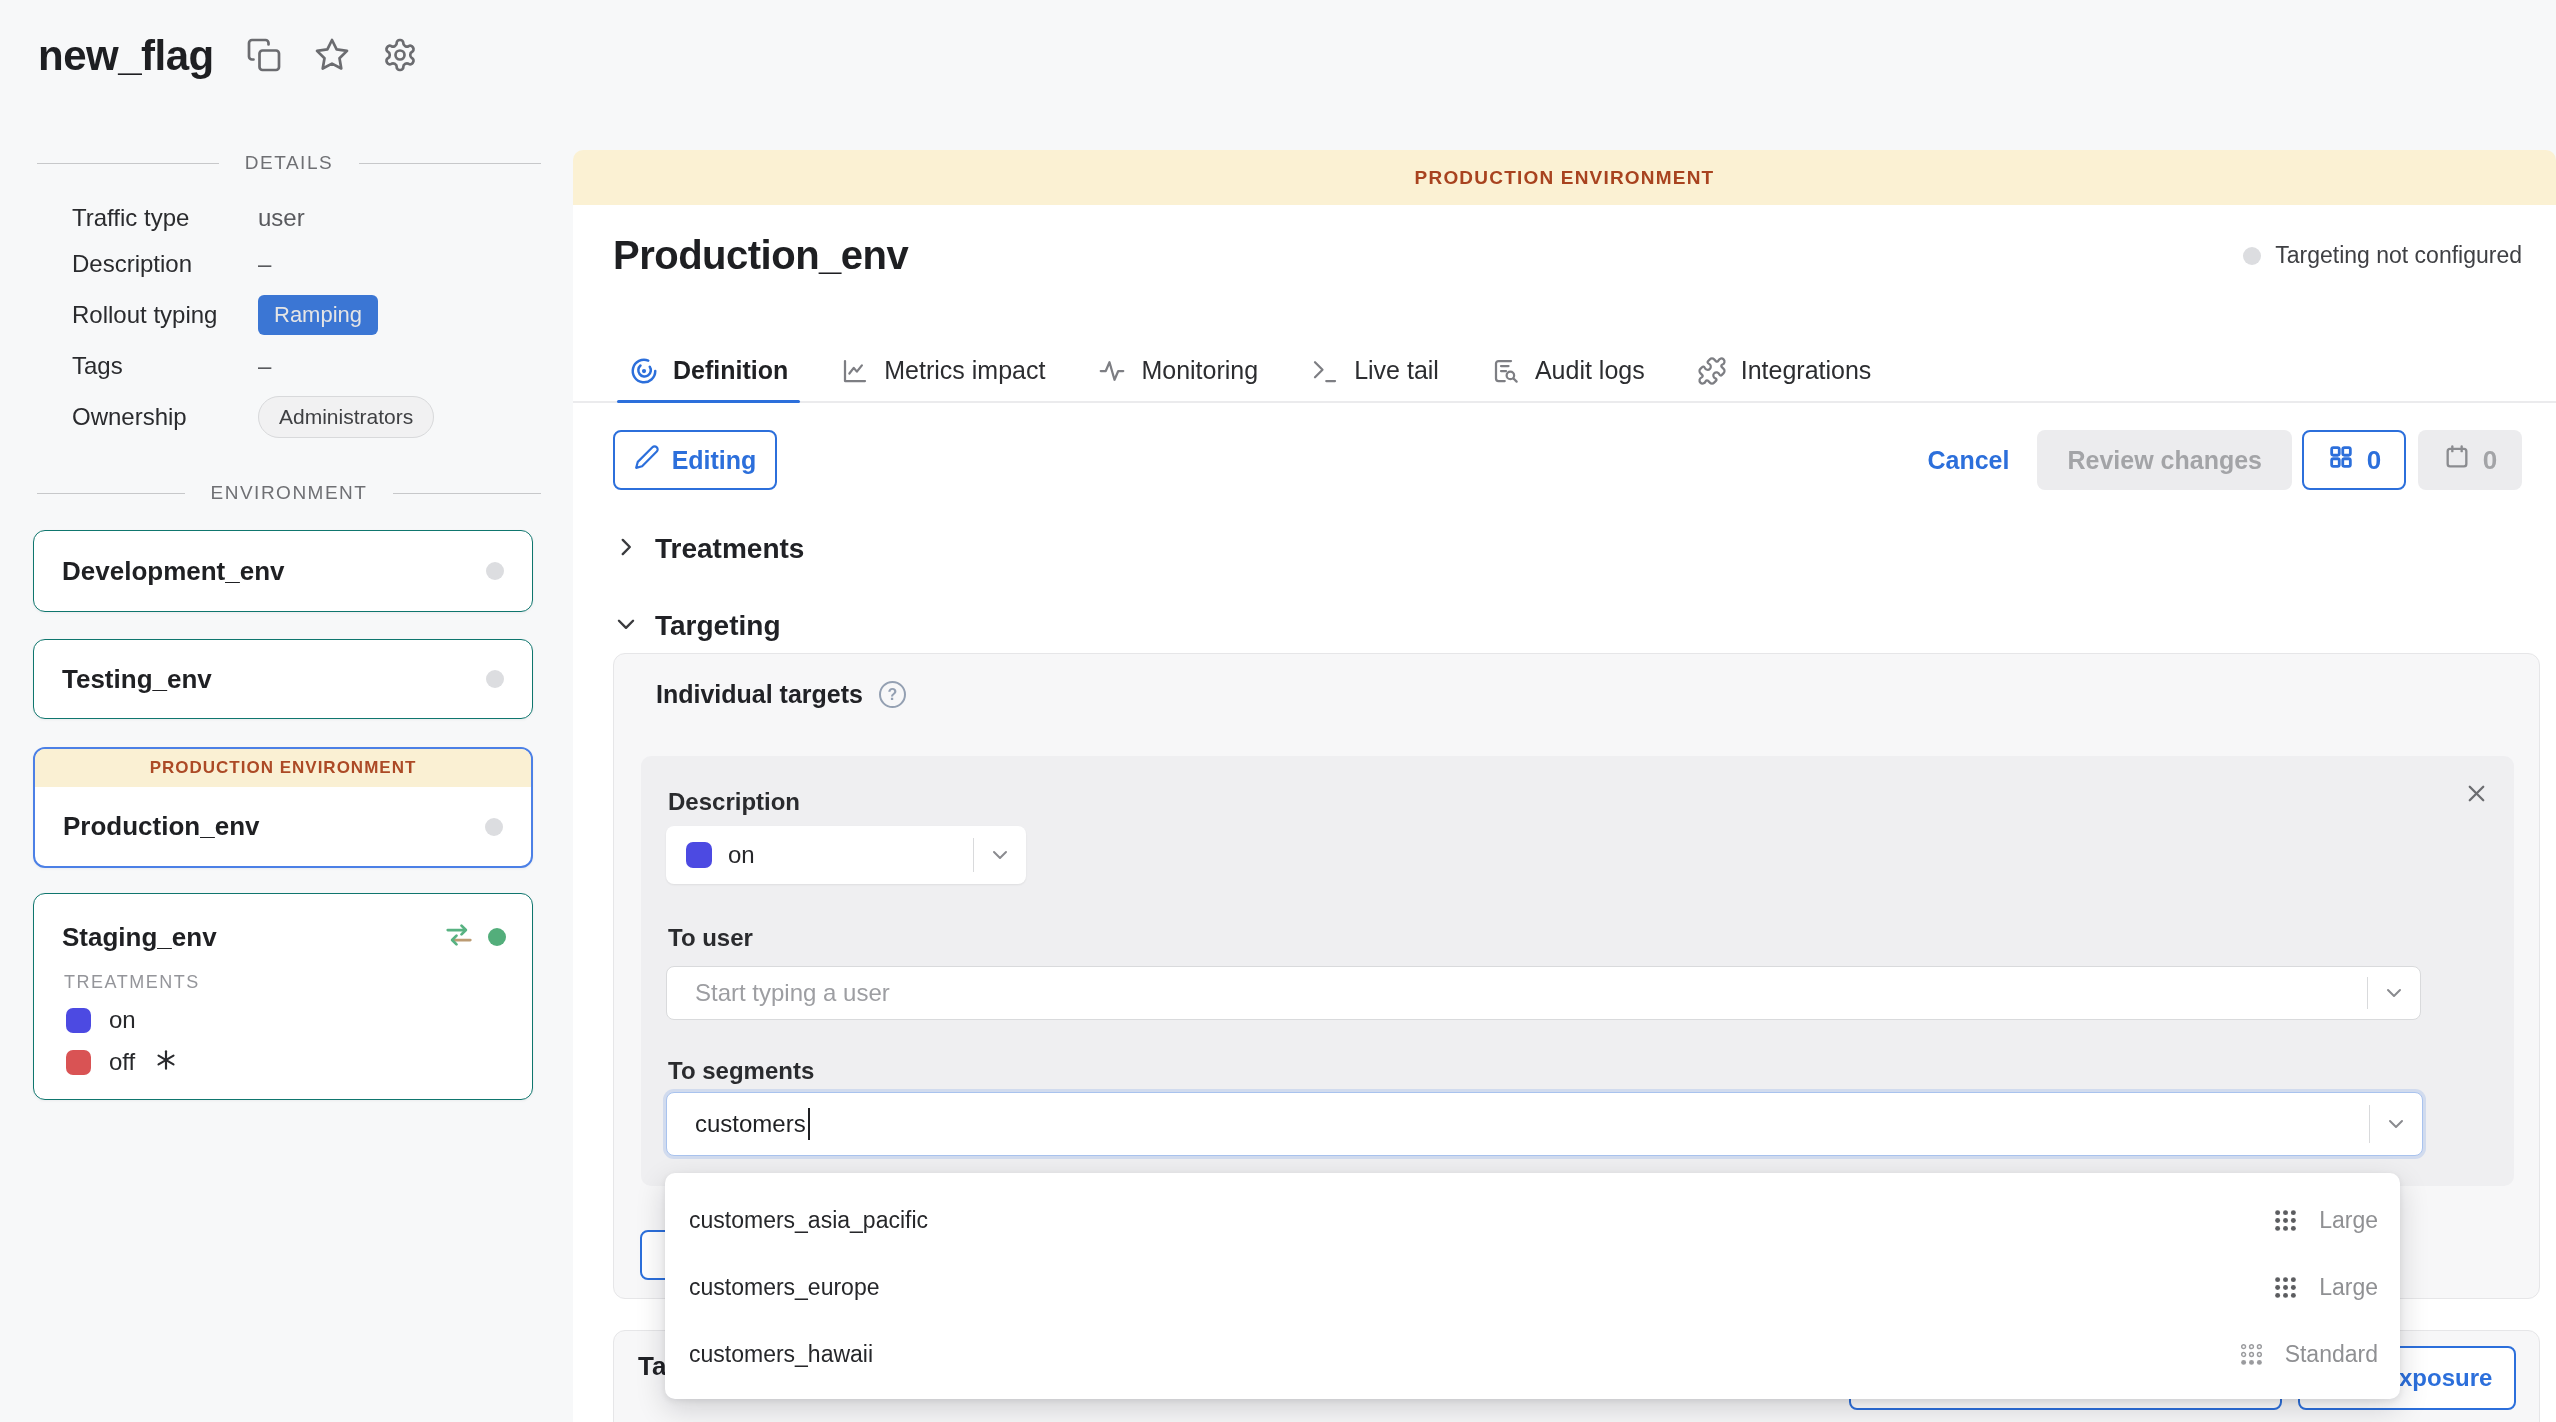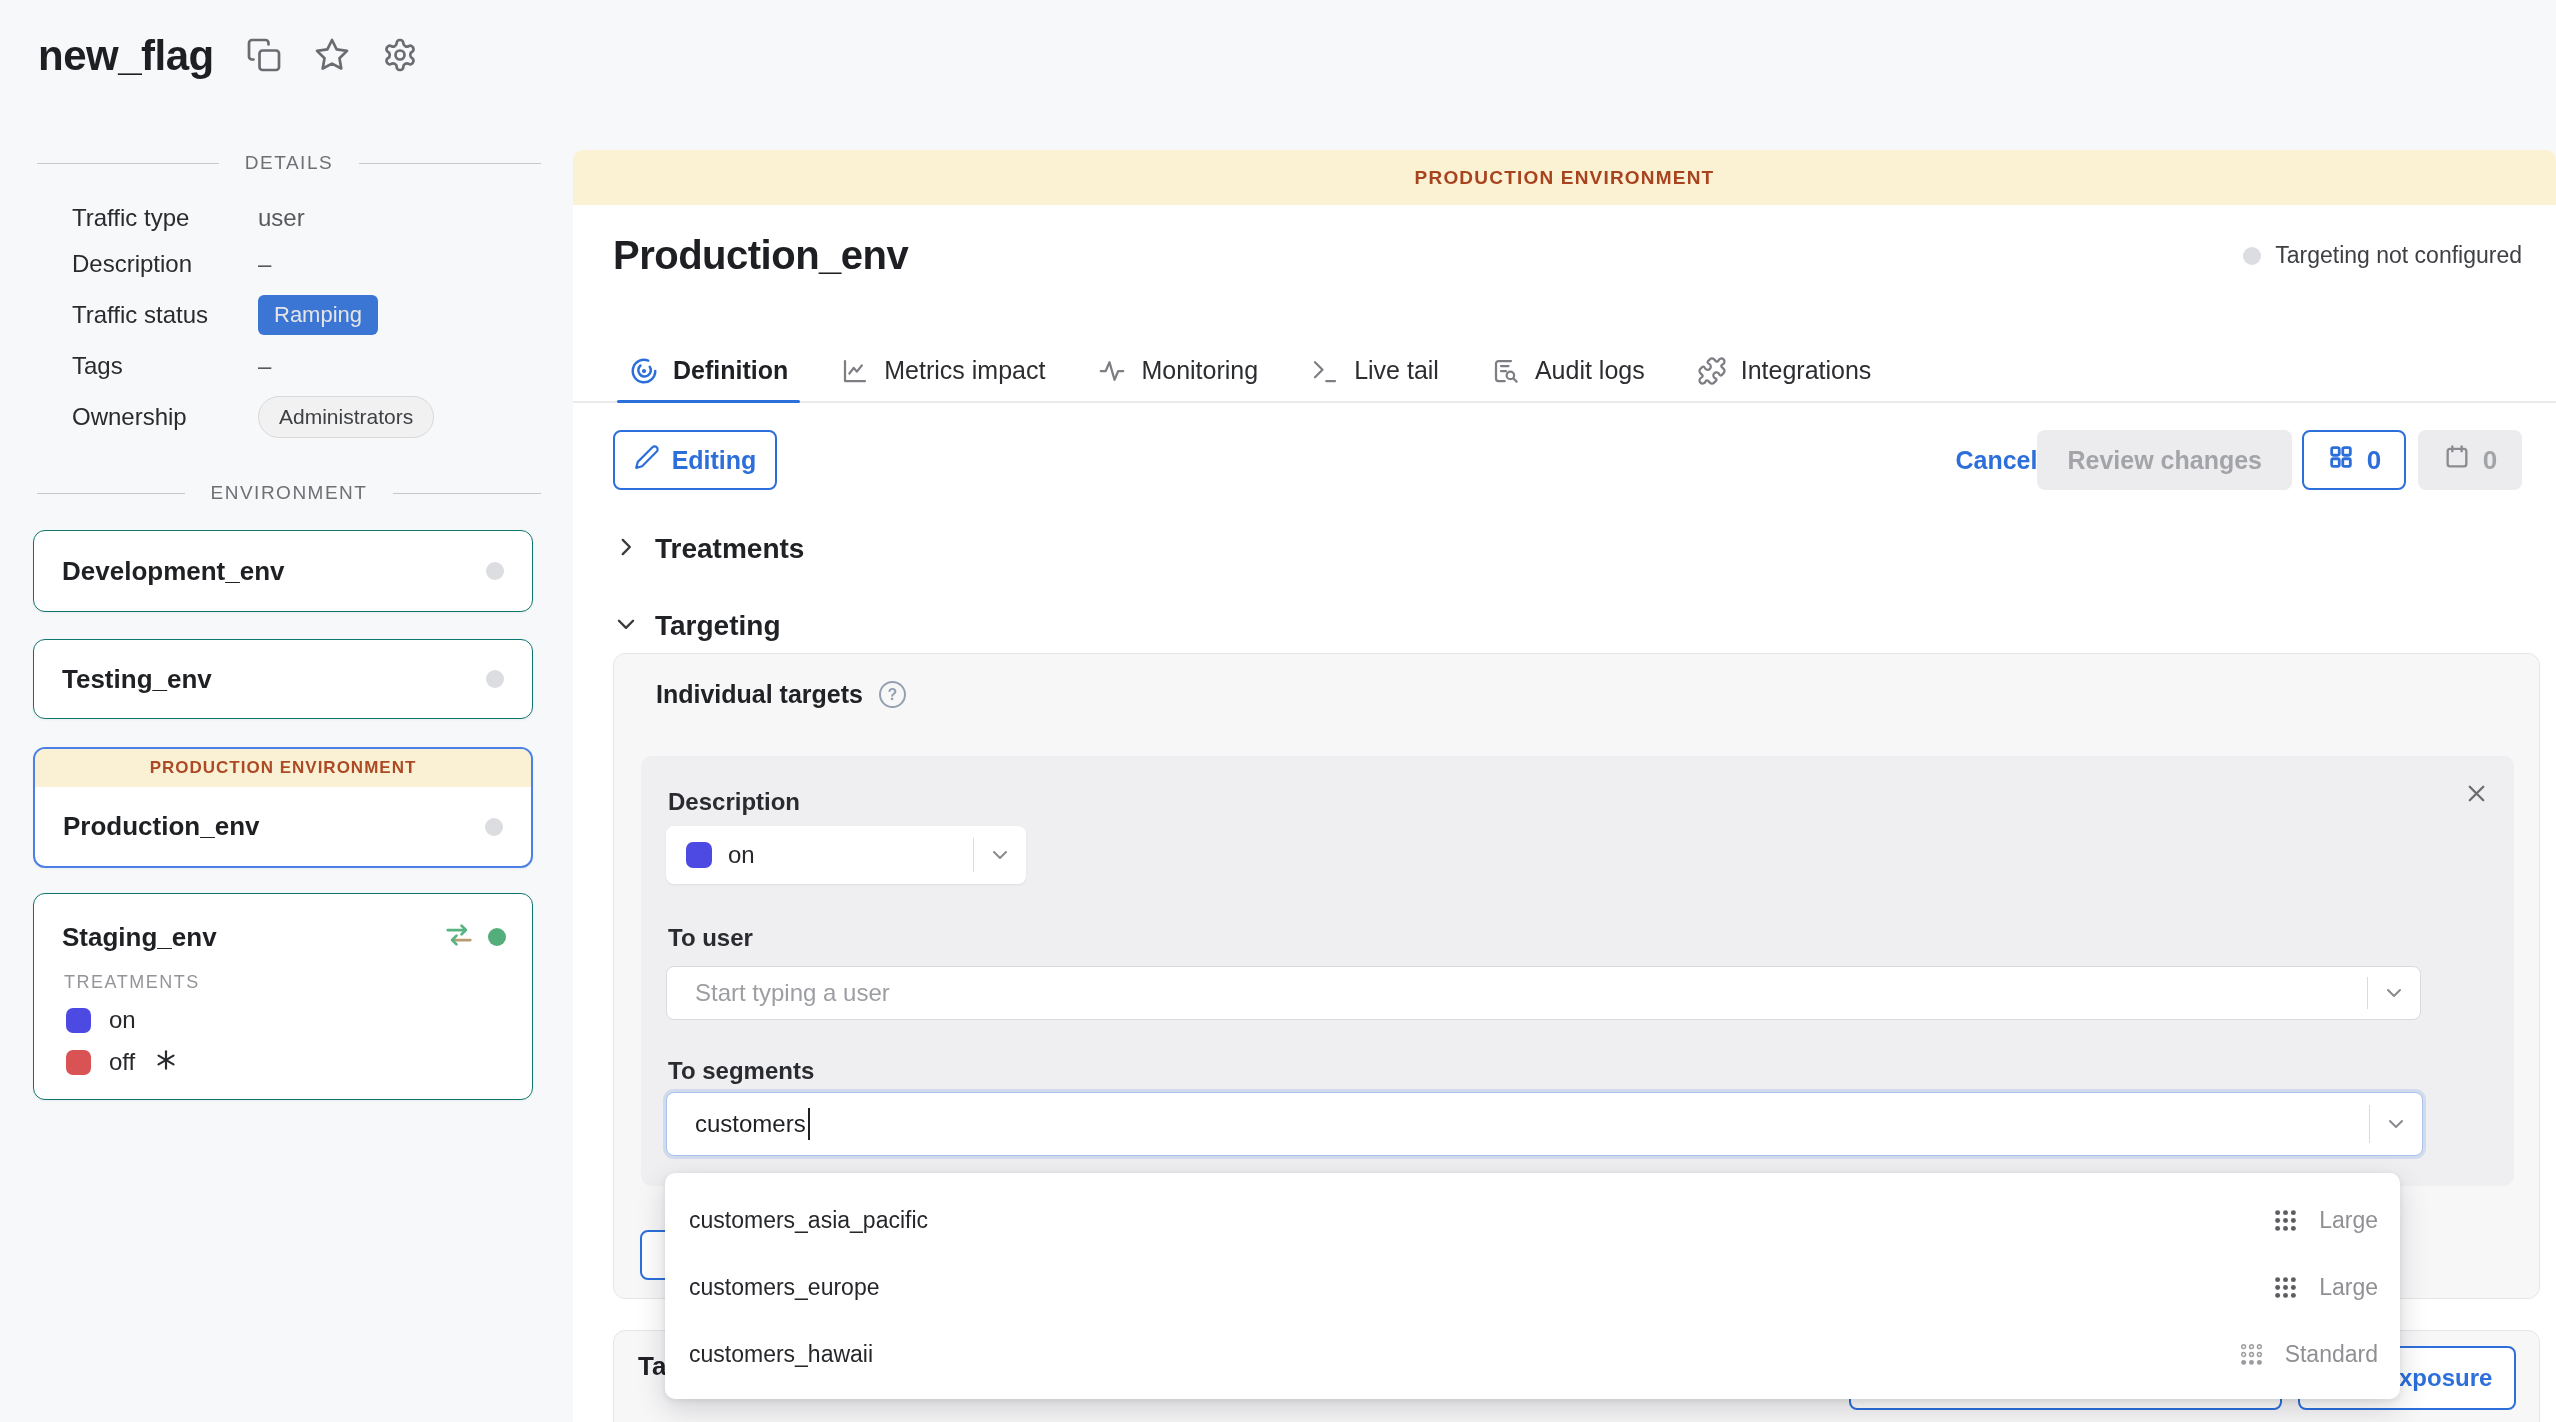--- a/index.html
+++ b/index.html
@@ -68,21 +68,21 @@
   .tab.active .tab-label { color:#1f2023; font-weight:600;text-align:right; }
   .tab.active::after { content:""; position:absolute; left:0; right:0; bottom:-2px; height:3px; background:#2c6fdb; border-radius:2px; }
 
   .toolbar { position:absolute; left:40px; right:34px; top:225px; height:60px; display:flex; align-items:center; }
   .btn { border-radius:8px; font-size:25px; font-weight:600; display:flex; align-items:center; justify-content:center; }
   .btn-outline-blue { background:#fff; border:2px solid #2c6fdb; color:#2c6fdb; }
   .btn-editing { width:164px; height:60px; gap:12px; }
   .toolbar-right { margin-left:auto; display:flex; align-items:center; }
   .link-blue { background:none; border:0; color:#2c6fdb; font-size:25px; font-weight:600; }
   .btn-disabled { background:#ececee; border:0; color:#a3a4a7; }
-  .btn-review { height:60px; padding:0 30px; }
+  .btn-review { height:60px; padding:0 30px; margin-left:28px; }
   .btn-counter { height:60px; width:104px; gap:12px; font-size:26px; font-weight:700; }
   .btn-counter.blue { margin-left:10px; }
   .btn-counter.grey { margin-left:12px; color:#a3a4a7; }
   .btn-counter.grey .cicon { color:#8b8c90; }
 
   .section-header { position:absolute; left:40px; display:flex; align-items:center; gap:16px; }
   .section-title { font-size:28px; font-weight:700; color:#212226; }
   #sect-treatments { top:328px; }
   #sect-targeting { top:405px; }
 
@@ -178,21 +178,21 @@
   <div class="details-list">
     <div class="detail-row">
       <span class="detail-label">Traffic type</span>
       <span class="detail-value">user</span>
     </div>
     <div class="detail-row">
       <span class="detail-label">Description</span>
       <span class="detail-value">–</span>
     </div>
     <div class="detail-row" style="min-height:46px">
-      <span class="detail-label">Traffic status</span>
+      <span class="detail-label">Rollout typing</span>
       <span class="badge-ramping">Ramping</span>
     </div>
     <div class="detail-row">
       <span class="detail-label">Tags</span>
       <span class="detail-value">–</span>
     </div>
     <div class="detail-row" style="min-height:46px">
       <span class="detail-label">Ownership</span>
       <span class="pill">Administrators</span>
     </div>

